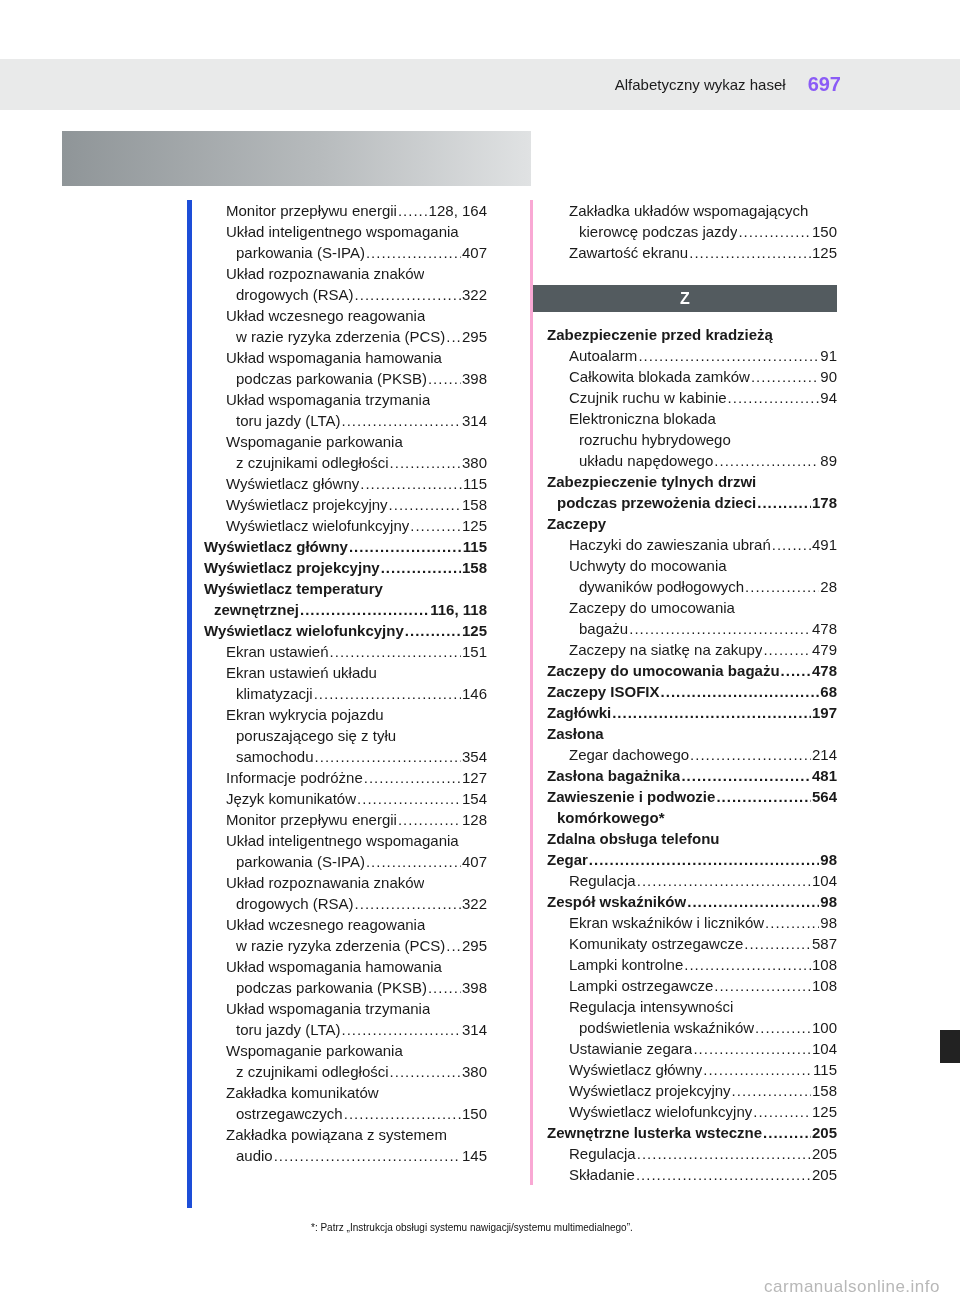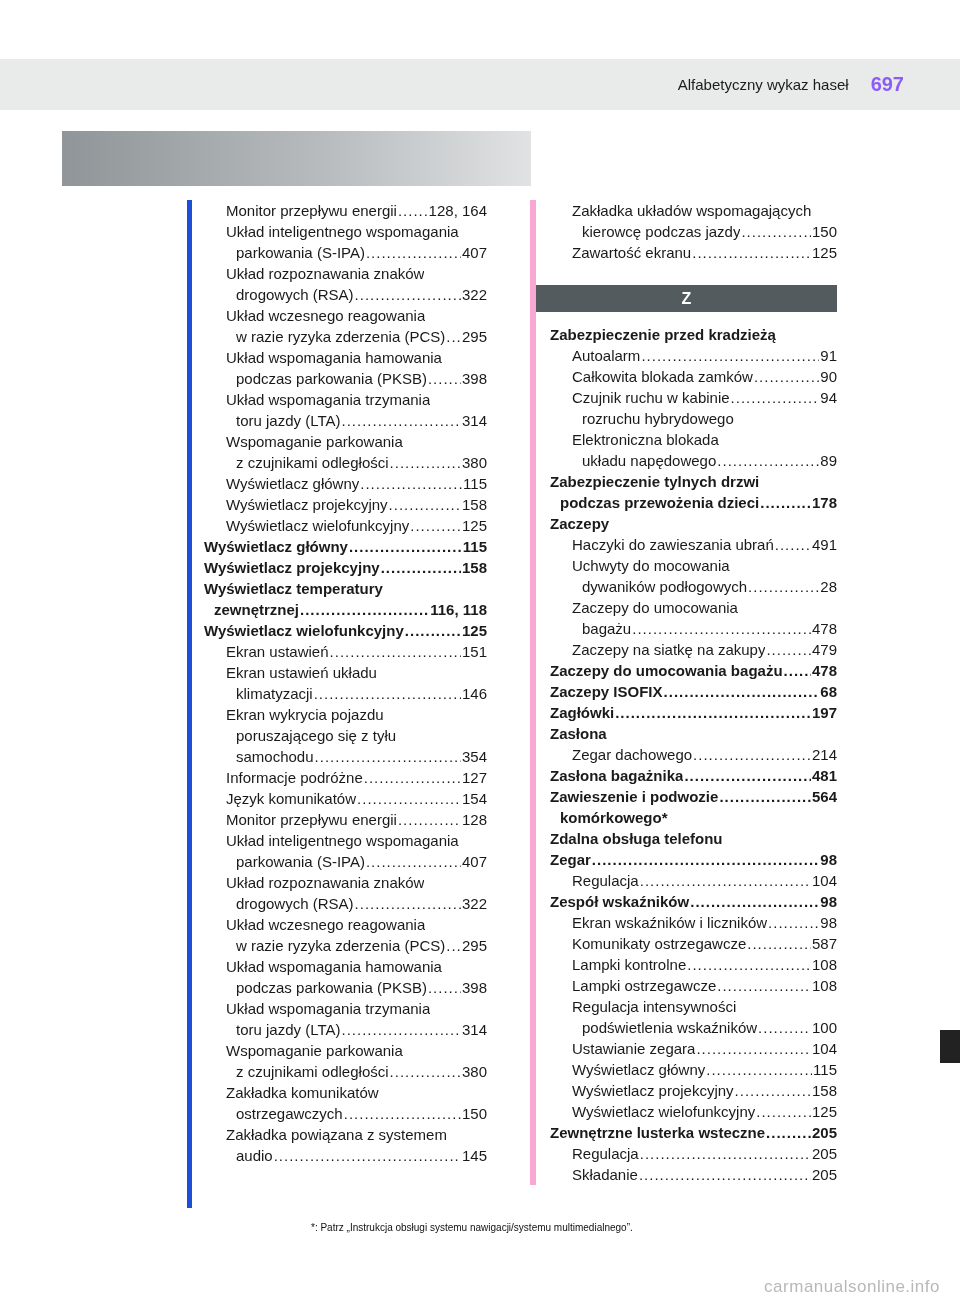--- a/index.html
+++ b/index.html
@@ -8,41 +8,41 @@
     width:960px; height:1313px;
     background:#ffffff;
     font-family:"Liberation Sans","DejaVu Sans",sans-serif;
     color:#1a1a1a;
     overflow:hidden;
   }
   .header-bar {
     position:absolute; top:59px; left:0; width:960px; height:51px;
     background:#e9eaea;
     display:flex; align-items:center; justify-content:flex-end;
-    padding-right:56px;
+    padding-right:119px;
   }
   .header-title { font-size:15px; color:#1c1c1c; }
   .header-num { font-size:20px; font-weight:bold; margin-left:22px; color:#8b5cf6; }
   .gradient-bar {
     position:absolute; top:131px; left:62px; width:469px; height:55px;
     background:linear-gradient(to right,#8f9598 0%,#b7bbbd 55%,#e0e2e3 100%);
   }
   .col {
     position:absolute; top:200px;
     font-size:15px; line-height:21px;
   }
   .col-left {
     left:187px; width:300px;
     border-left:5px solid #1d4ed8;
     padding-left:12px;
     min-height:1008px;
   }
   .col-right {
     left:530px; width:307px;
-    border-left:6px solid #f9a8d4;
+    border-left:3px solid #f9a8d4;
     padding-left:14px;
   }
   .entry.lvl1 { padding-left:22px; }
   .entry.bold { font-weight:bold; }
   .line { display:flex; align-items:baseline; }
   .line.cont { padding-left:10px; }
   .txt { flex:0 1 auto; white-space:nowrap; overflow:hidden; }
   .dots { flex:1 1 0; min-width:6px; overflow:hidden; white-space:nowrap; margin:0 1px; }
   .dots::after {
     content:"..........................................................................................................";
@@ -376,26 +376,26 @@
           </div>
         </div>
         <div class="entry lvl1">
           <div class="line">
             <span class="txt">Czujnik ruchu w kabinie</span>
             <span class="dots"></span>
             <span class="pg">94</span>
           </div>
         </div>
         <div class="entry lvl1">
+          <div class="line">
+            <span class="txt">Elektroniczna blokada</span>
+          </div>
           <div class="line cont">
             <span class="txt">rozruchu hybrydowego</span>
           </div>
-          <div class="line">
-            <span class="txt">Elektroniczna blokada</span>
-          </div>
           <div class="line cont">
             <span class="txt">układu napędowego</span>
             <span class="dots"></span>
             <span class="pg">89</span>
           </div>
         </div>
         <div class="entry bold">
           <div class="line">
             <span class="txt">Zabezpieczenie tylnych drzwi</span>
           </div>

